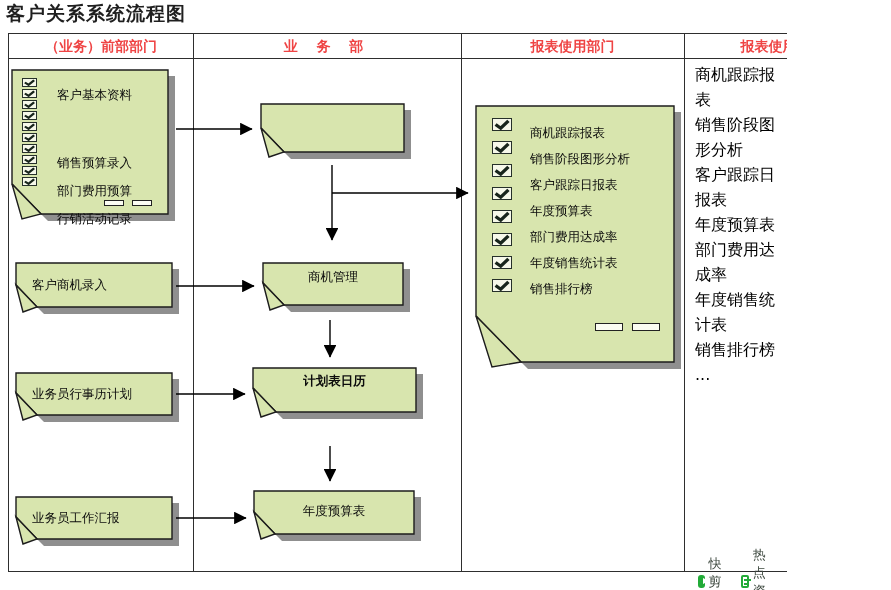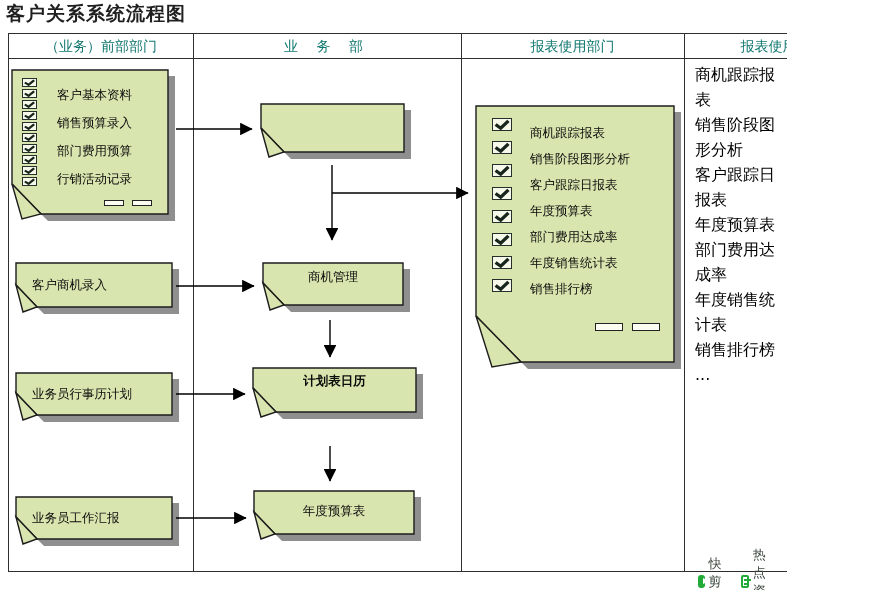--- a/index.html
+++ b/index.html
@@ -4,21 +4,21 @@
 <style>
   html,body{margin:0;padding:0;background:#fff;}
   body{font-family:"DejaVu Sans","Liberation Sans",sans-serif;}
   .stage{position:relative;width:787px;height:590px;background:#fff;overflow:hidden;}
   .title{position:absolute;left:6px;top:1px;font-size:19px;font-weight:bold;color:#1f1f1f;letter-spacing:1px;}
   .corner-art{position:absolute;left:884px;top:2px;width:5px;height:13px;background:#000;}
   
   .table{position:absolute;left:8px;top:33px;width:872px;height:539px;border:1px solid #2e2e2e;box-sizing:border-box;}
   .vline{position:absolute;top:0;width:1px;height:100%;background:#2e2e2e;}
   .hline{position:absolute;left:0;top:24px;width:100%;height:1px;background:#2e2e2e;}
-  .hdr{position:absolute;top:0;height:24px;line-height:24px;text-align:center;font-size:14px;color:#0f766e;white-space:nowrap;overflow:hidden;}
+  .hdr{position:absolute;top:0;height:24px;line-height:24px;text-align:center;font-size:14px;color:#ef4444;white-space:nowrap;overflow:hidden;font-weight:bold;}
   .hdr.sp{letter-spacing:7px;}
   
   .note{position:absolute;}
   .note>svg{position:absolute;left:0;top:0;overflow:visible;display:block;}
   .note .content{position:absolute;left:0;top:0;}
   .ntext{font-size:12.5px;color:#0c0c0c;white-space:nowrap;}
   .stack{position:absolute;display:flex;flex-direction:column;}
   .cb{display:block;background:#f6f8ea;border:1px solid #26302a;box-sizing:border-box;}
   .cb svg{width:100%;height:100%;display:block;}
   .cb polyline{fill:none;stroke:#18251c;stroke-width:2.6;}
@@ -113,21 +113,21 @@
           </svg>
         </span>
       <span class="cb cb-s">
           <svg viewBox="0 0 14 9" preserveAspectRatio="none">
             <polyline points="2,4.5 6,7.5 12,1.5"></polyline>
           </svg>
         </span>
     </div>
     <div class="stack" style="left:46px;top:18px;gap:13px;">
       <span class="ntext" style="line-height:15px;">客户基本资料</span>
-      <span class="ntext" style="line-height:15px;">销售预算录入</span>
+      <span class="ntext" style="line-height:15px;margin-top:40px;">销售预算录入</span>
       <span class="ntext" style="line-height:15px;">部门费用预算</span>
       <span class="ntext" style="line-height:15px;">行销活动记录</span>
     </div>
     <span class="slot" style="left:93px;top:131px;width:20px;height:6px;"></span>
     <span class="slot" style="left:121px;top:131px;width:20px;height:6px;"></span>
   </div>
 
   <div class="note" style="left:15px;top:262px;width:165px;height:53px;">
     <svg viewBox="0 0 165 53" width="165" height="53">
         <polygon points="7,7 164,7 164,52 29,52 7,30" fill="#8f8f8f"></polygon>

